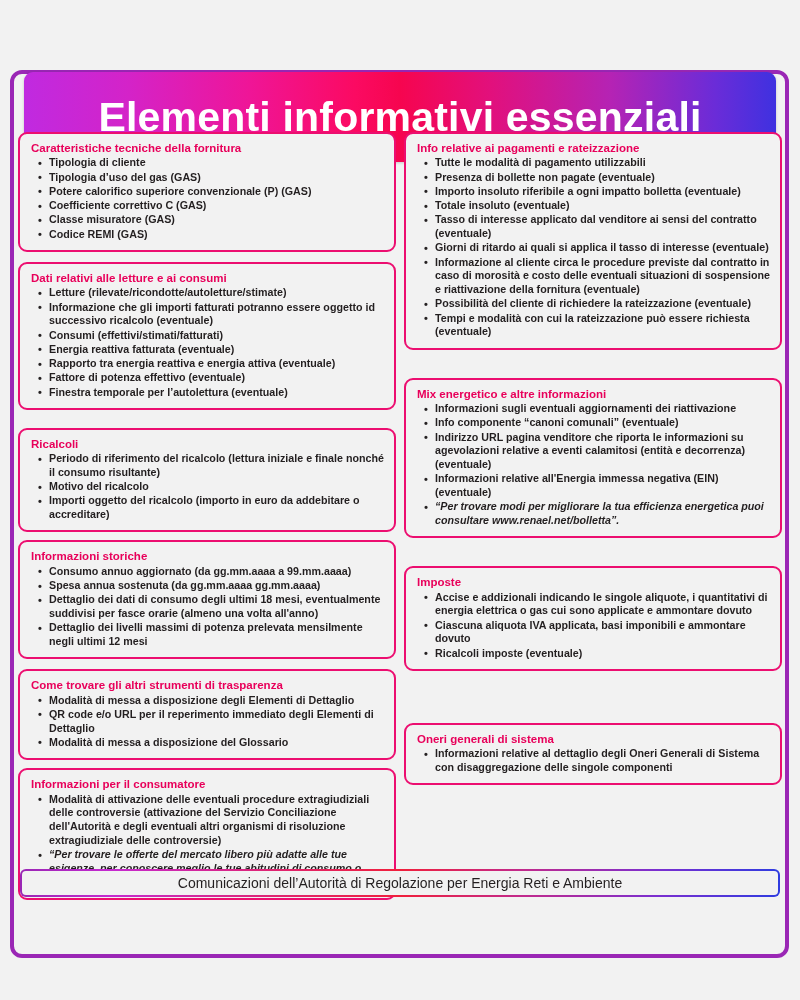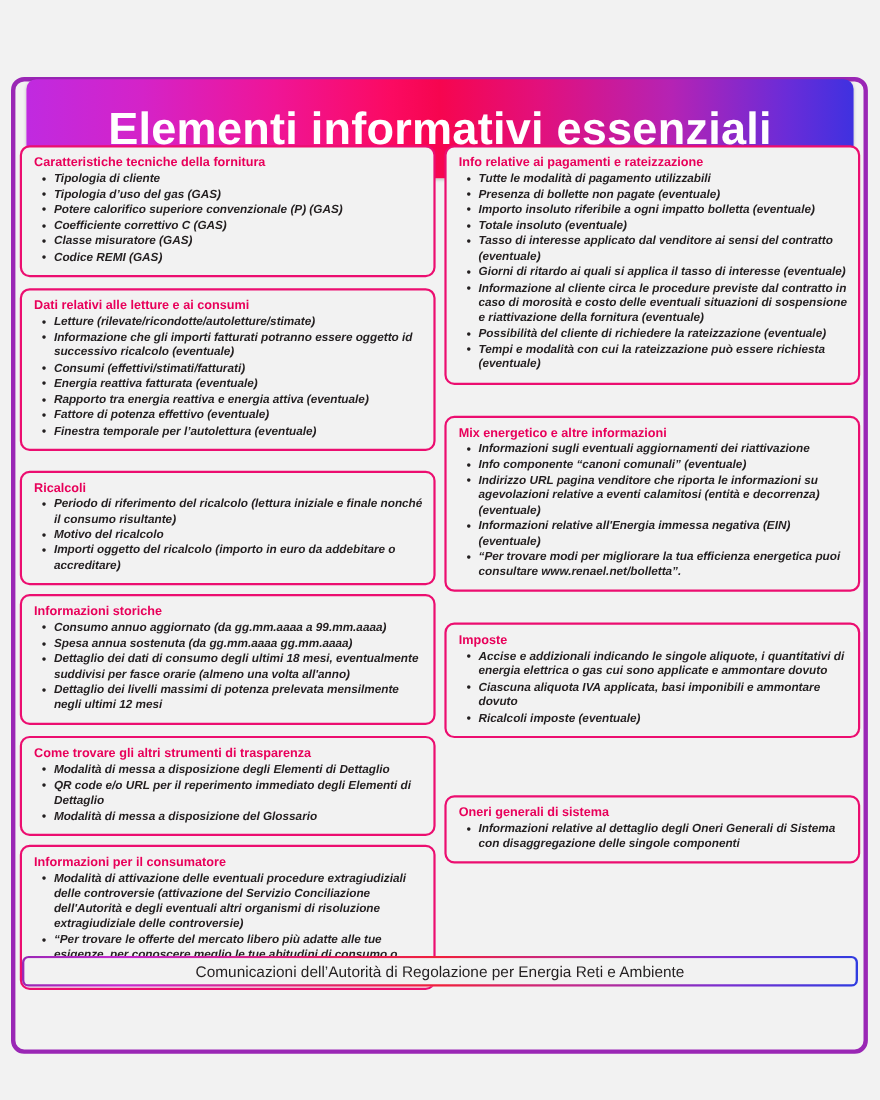--- a/index.html
+++ b/index.html
@@ -109,21 +109,20 @@
     list-style: none;
   }
   .card li {
     position: relative;
     color: #231f20;
     font-size: 10.7px;
     font-weight: bold;
     line-height: 1.285;
     margin: 0 0 0.5px 0;
     padding-left: 1px;
-    font-style: italic;
   }
   .card li::before {
     content: "\2022";
     position: absolute;
     left: -10px;
     top: -0.5px;
     font-size: 11px;
     color: #231f20;
   }
   .card li.italic {

